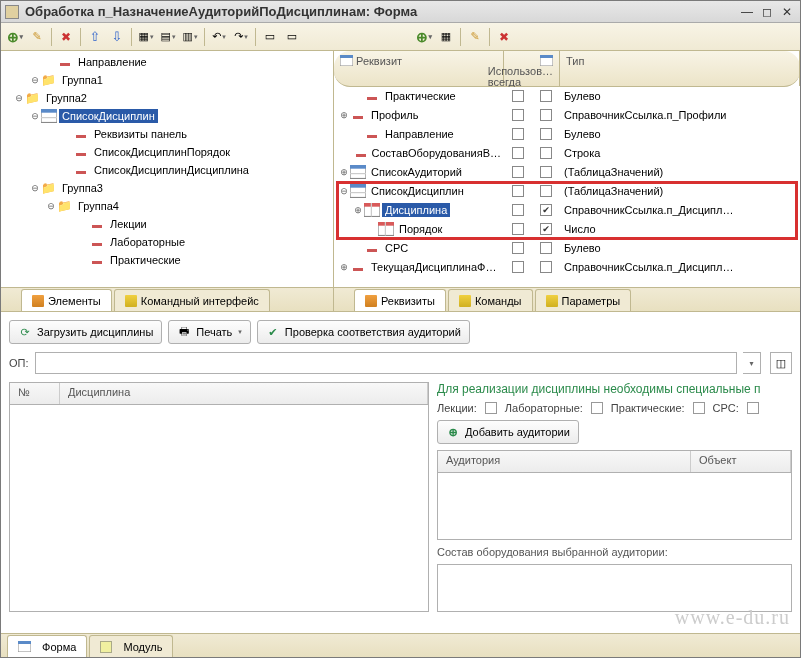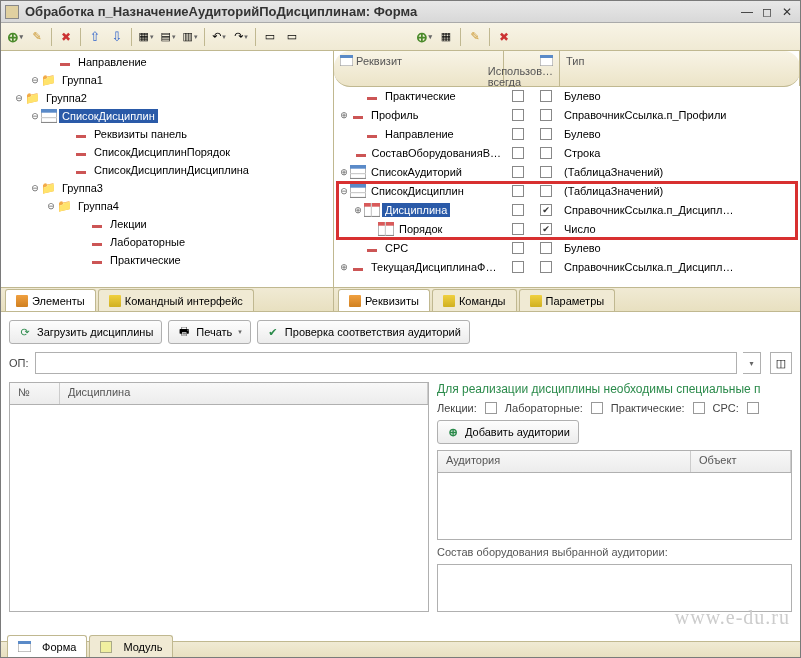--- a/index.html
+++ b/index.html
@@ -43,21 +43,21 @@
 .grid-row { display: flex; align-items: center; height: 19px; border-bottom: 1px solid transparent; }
 .grid-cell { display: flex; align-items: center; }
 .grid-cell.c1 { width: 170px; }
 .grid-cell.c2 { width: 56px; justify-content: center; }
 .grid-cell.c3 { flex: 1; padding-left: 4px; }
 .checkbox { width: 12px; height: 12px; border: 1px solid #888; background: #fff; display: flex; align-items: center; justify-content: center; font-size: 9px; color: #333; }
 .highlight-box { position: absolute; border: 3px solid #d83030; pointer-events: none; }
 .prop-label { padding: 1px 3px; }
 .prop-label.selected { background: #2a5aa8; color: #fff; }
 
-.tab-bar { height: 24px; background: linear-gradient(#f0ead4, #e8e0c0); border-top: 1px solid #c0b890; display: flex; align-items: flex-end; padding: 0 4px; gap: 2px; }
+.tab-bar { height: 24px; background: linear-gradient(#f0ead4, #e8e0c0); border-top: 1px solid #c0b890; display: flex; align-items: flex-end; padding: 0 20px; gap: 2px; }
 .tab { height: 22px; padding: 0 10px; display: flex; align-items: center; border: 1px solid #c0b890; border-bottom: none; border-radius: 3px 3px 0 0; background: #f0ead4; cursor: pointer; gap: 4px; }
 .tab.active { background: #fff; }
 .tab-icon { width: 12px; height: 12px; }
 .tab-icon.orange { background: linear-gradient(#f0a040, #d08020); border-radius: 1px; }
 .tab-icon.yellow { background: linear-gradient(#f0d040, #d0b020); border-radius: 1px; }
 
 .form-area { border-top: 1px solid #c0b890; padding: 8px; background: #fff; height: 320px; position: relative; }
 .form-toolbar { display: flex; gap: 6px; margin-bottom: 8px; }
 .form-btn { height: 24px; padding: 0 8px; border: 1px solid #b0b0b0; border-radius: 3px; background: linear-gradient(#fdfdfd, #ececec); display: flex; align-items: center; gap: 5px; cursor: pointer; }
 .form-btn-icon { width: 14px; height: 14px; display: flex; align-items: center; justify-content: center; }
@@ -73,21 +73,21 @@
 .bottom-right { flex: 1; display: flex; flex-direction: column; gap: 6px; }
 
 .small-grid-header { display: flex; background: linear-gradient(#f8f8f8, #ececec); border-bottom: 1px solid #b0b0b0; height: 22px; }
 .small-grid-header-cell { padding: 3px 8px; border-right: 1px solid #ccc; color: #555; }
 .small-grid-body { flex: 1; background: #fff; }
 
 .green-text { color: #2a8a4a; font-size: 12px; white-space: nowrap; overflow: hidden; }
 .check-row { display: flex; gap: 8px; align-items: center; font-size: 11px; color: #444; }
 .check-row .cb { width: 12px; height: 12px; border: 1px solid #999; }
 
-.bottom-tabs { position: absolute; bottom: 0; left: 0; right: 0; height: 16px; background: linear-gradient(#f0ead4, #e8e0c0); border-top: 1px solid #c0b890; display: flex; align-items: flex-end; padding: 0 6px; gap: 2px; }
+.bottom-tabs { position: absolute; bottom: 0; left: 0; right: 0; height: 24px; background: linear-gradient(#f0ead4, #e8e0c0); border-top: 1px solid #c0b890; display: flex; align-items: flex-end; padding: 0 6px; gap: 2px; }
 .watermark { position: absolute; right: 10px; bottom: 28px; font-size: 20px; color: #ccc; font-family: Georgia, serif; letter-spacing: 1px; pointer-events: none; }
 
 .mini-table-icon { display: inline-block; width: 13px; height: 11px; }
 </style>
 </head>
 <body>
 
 <div class="titlebar">
   <div class="titlebar-icon"></div>
   <div class="titlebar-text">Обработка п_НазначениеАудиторийПоДисциплинам: Форма</div>

